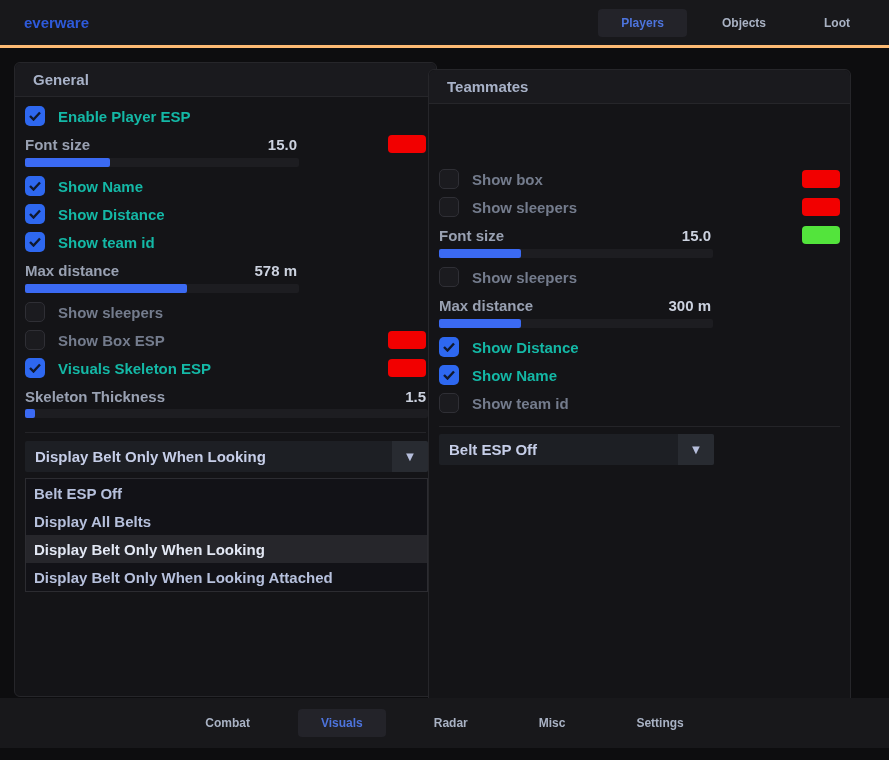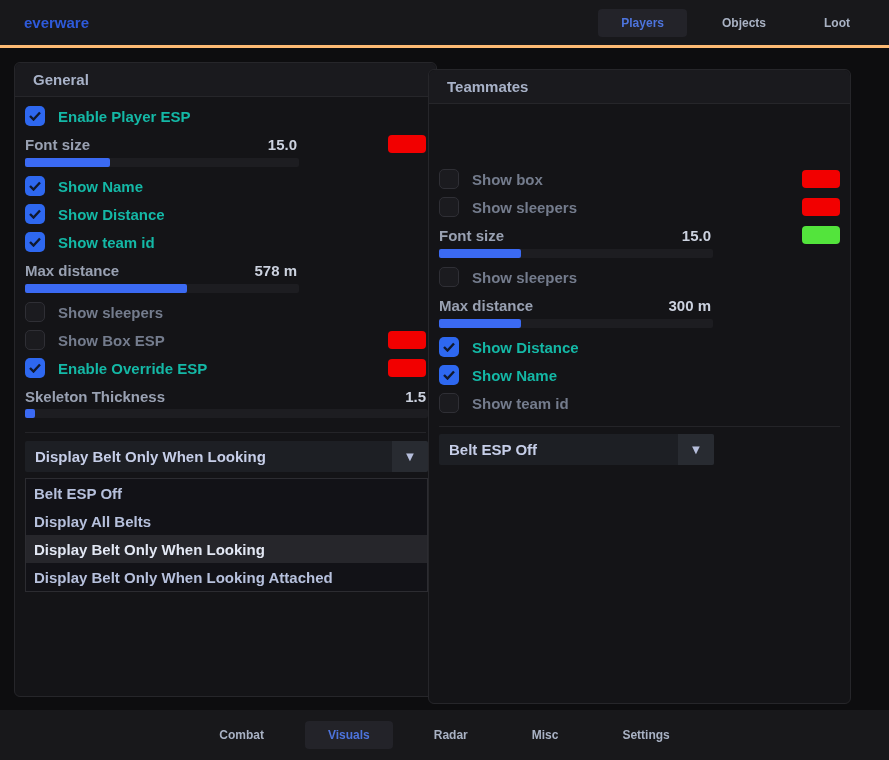--- a/index.html
+++ b/index.html
@@ -3,21 +3,21 @@
 <meta charset="utf-8">
 <style>
   * { margin:0; padding:0; box-sizing:border-box; }
   html,body { width:889px; height:760px; background:#0d0d0f; overflow:hidden;
               font-family:"Liberation Sans", sans-serif; }
   .stage { position:relative; width:889px; height:760px; background:#0d0d0f; }
 
   
   .bar { position:absolute; left:0; right:0; background:#18181b; display:flex; align-items:center; }
   .topbar { top:0; height:48px; border-bottom:3px solid #fdba74; }
-  .botbar { bottom:0; height:50px; justify-content:center; gap:18px; }
+  .botbar { bottom:12px; height:50px; justify-content:center; gap:25px; }
   .logo { margin-left:24px; color:#2e5ada; font-size:15px; font-weight:700; }
   .tabs { margin-left:auto; margin-right:16px; display:flex; gap:12px; }
   .tab { padding:7px 23px; border-radius:4px; color:#a9b2c4; font-size:12px; font-weight:700; cursor:default; }
   .tab.active { background:#232329; color:#4d74dd; }
 
   
   .panel { position:absolute; top:62px; width:423px; height:635px; background:#141417;
            border:1px solid #26262a; border-radius:6px; }
   .panel.left { left:14px; } .panel.right { left:428px;margin-top:7px; }
   .panel-header { height:34px; background:#1a1a1e; border-bottom:1px solid #26262a;
@@ -135,21 +135,21 @@
         <span class="lbl">Show Box ESP</span>
         <span class="swatch" style="background-color: rgb(242, 0, 0);"></span>
       </div>
 
       <div class="row" style="top:291px">
         <span class="cb on">
           <svg width="12" height="10" viewBox="0 0 12 10">
               <polyline points="1,5 4.5,8.5 11,1.5" fill="none" stroke="#10192e" stroke-width="2.4"></polyline>
             </svg>
         </span>
-        <span class="lbl">Enable Override ESP</span>
+        <span class="lbl">Visuals Skeleton ESP</span>
         <span class="swatch" style="background-color: rgb(242, 0, 0);"></span>
       </div>
 
       <div class="row" style="top:319px">
         <span class="slbl">Skeleton Thickness</span>
         <span class="sval edge">1.5</span>
       </div>
       <div class="slider full" style="top:346px">
         <div class="fill" style="width: 2.5%;"></div>
       </div>

